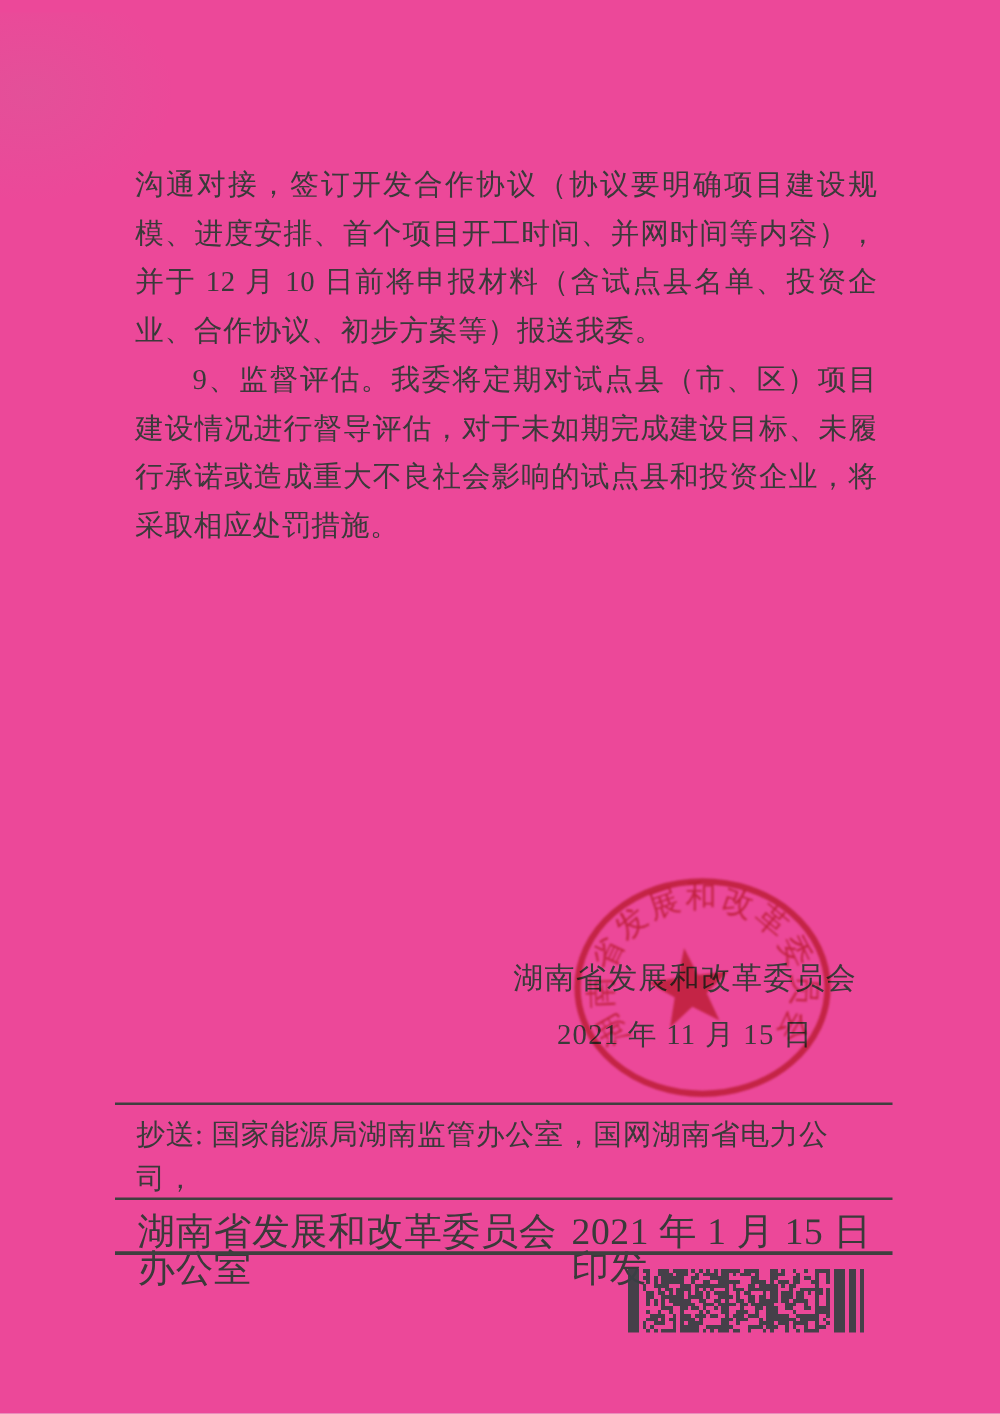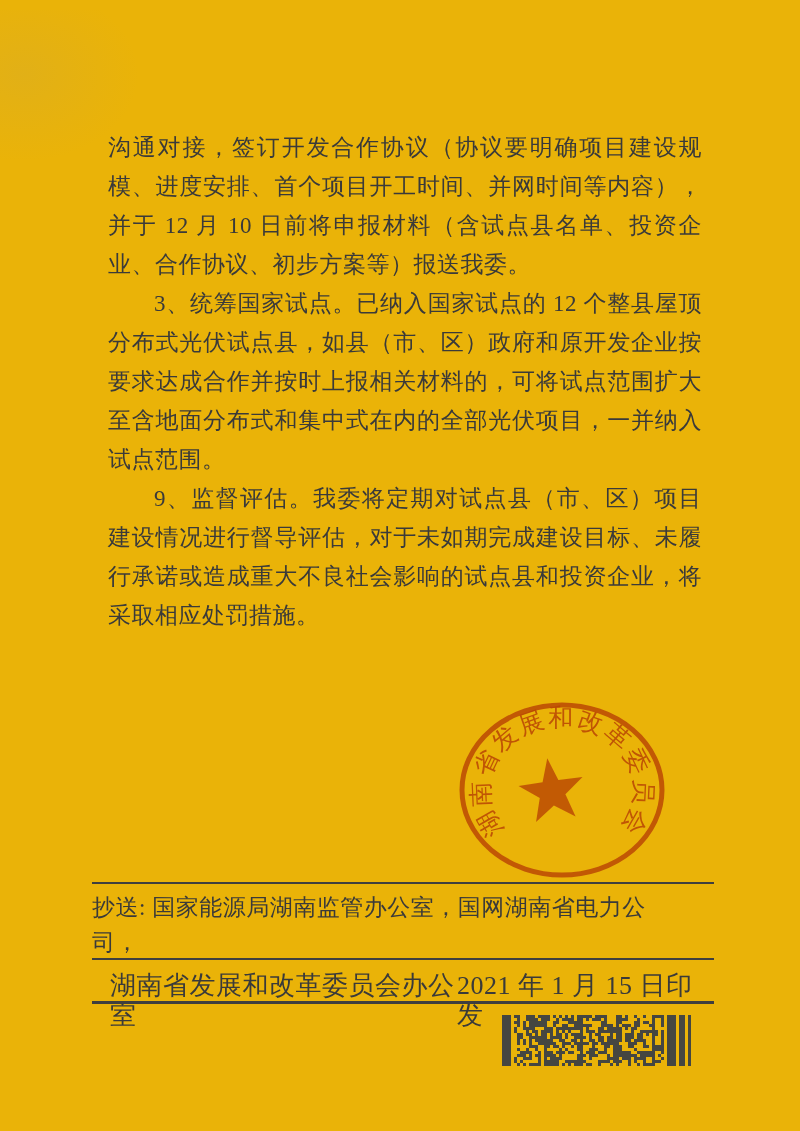--- a/index.html
+++ b/index.html
@@ -1,20 +1,20 @@
 <!DOCTYPE html>
 <html><head>
 <meta charset="utf-8">
 <style>
   html,body{margin:0;padding:0;background:#e9e9e9;}
   .page{
     position:relative;
     width:800px;height:1131px;
     margin:0 auto;
-    background:#eab308;
+    background:#ec4899;
     overflow:hidden;
     font-family:"Liberation Serif","DejaVu Serif",serif;
     color:#3a3a3a;
   }
   .scan-smudge{
     position:absolute;left:-30px;top:10px;width:180px;height:160px;
     background:radial-gradient(ellipse at 30% 40%, rgba(150,150,150,0.10), rgba(150,150,150,0) 65%);
     pointer-events:none;
   }
   .body-text{
@@ -34,47 +34,50 @@
   .seal{
     position:absolute;left:450px;top:698px;width:224px;height:184px;
     mix-blend-mode:multiply;opacity:0.88;
     pointer-events:none;
   }
   .rule{position:absolute;left:92px;width:622px;background:#3f3f3f;}
   .rule-1{top:882px;height:2px;}
   .rule-2{top:958px;height:2px;}
   .rule-3{top:1001px;height:3px;}
   .cc-block{
-    position:absolute;left:92px;top:890px;width:600px;
+    position:absolute;left:109px;top:890px;width:600px;
     font-size:23px;line-height:35px;letter-spacing:0.5px;
   }
   .cc-line2{padding-left:72px;}
   .imprint{
     position:absolute;left:110px;top:971px;width:592px;
     display:flex;justify-content:space-between;align-items:flex-end;
-    font-size:26px;line-height:30px;letter-spacing:0.5px;
+    font-size:30px;line-height:30px;letter-spacing:0.5px;
   }
   .barcode{
     position:absolute;left:502px;top:1015px;width:192px;height:51px;
     opacity:0.94;
   }
 </style>
 </head>
 <body>
 
 <div class="page">
 
   <div class="scan-smudge"></div>
 
   <main class="body-text">
     <p class="cont">沟通对接，签订开发合作协议（协议要明确项目建设规模、进度安排、首个项目开工时间、并网时间等内容），并于 12 月 10 日前将申报材料（含试点县名单、投资企业、合作协议、初步方案等）报送我委。</p>
-    <p>3、统筹国家试点。已纳入国家试点的 12 个整县屋顶分布式光伏试点县，如县（市、区）政府和原开发企业按要求达成合作并按时上报相关材料的，可将试点范围扩大至含地面分布式和集中式在内的全部光伏项目，一并纳入试点范围。</p>
     <p>9、监督评估。我委将定期对试点县（市、区）项目建设情况进行督导评估，对于未如期完成建设目标、未履行承诺或造成重大不良社会影响的试点县和投资企业，将采取相应处罚措施。</p>
   </main>
 
+  <div class="signature">
+    <div class="sig-org">湖南省发展和改革委员会</div>
+    <div class="sig-date">2021 年 11 月 15 日</div>
+  </div>
 
   <svg class="seal" viewBox="-112 -92 224 184" xmlns="http://www.w3.org/2000/svg">
     <defs>
       <filter id="sblur" x="-10%" y="-10%" width="120%" height="120%">
         <feGaussianBlur stdDeviation="0.7"></feGaussianBlur>
       </filter>
     </defs>
     <g filter="url(#sblur)" fill="none" stroke="none">
       <ellipse cx="0" cy="0" rx="100" ry="85" stroke="#c24a3a" stroke-width="5" opacity="0.82"></ellipse>
       <path id="sealArc" d="M -63.2,32 A 73,64 0 1 1 63.2,32" fill="none"></path>

